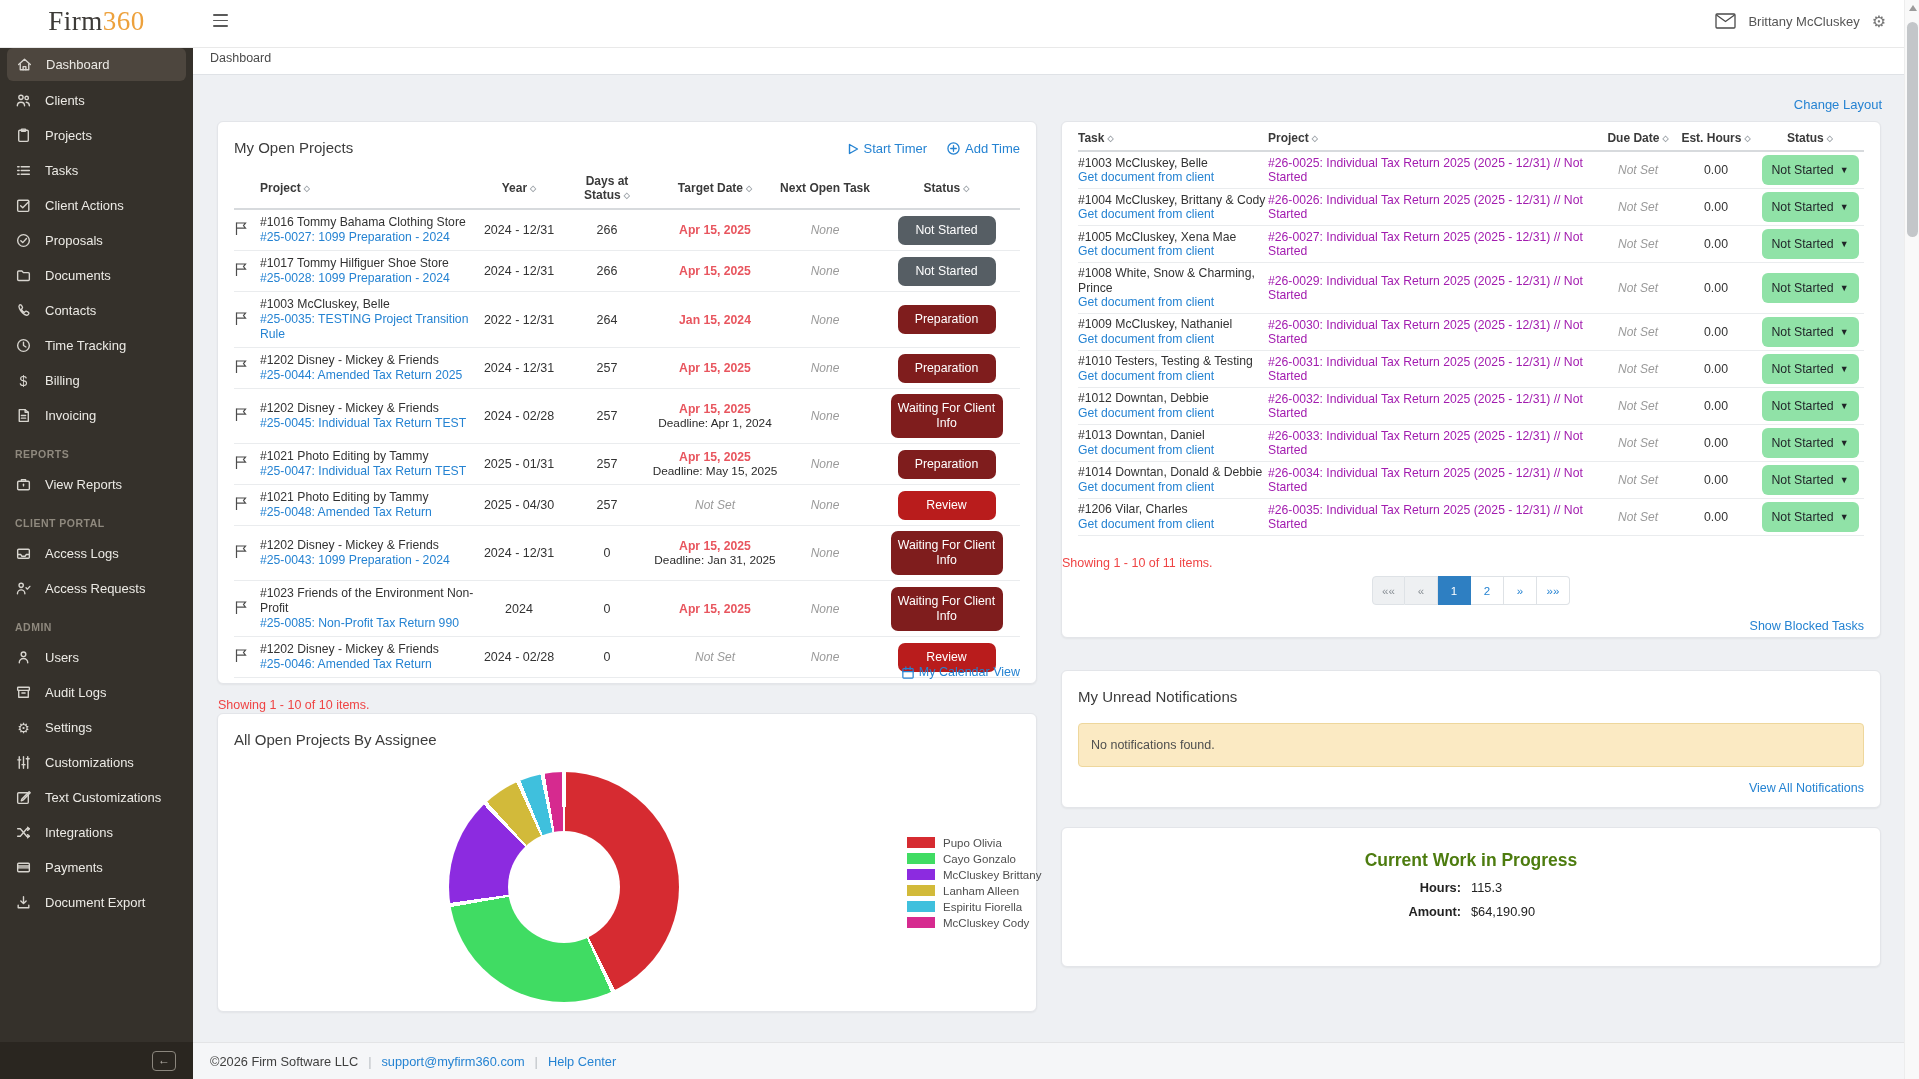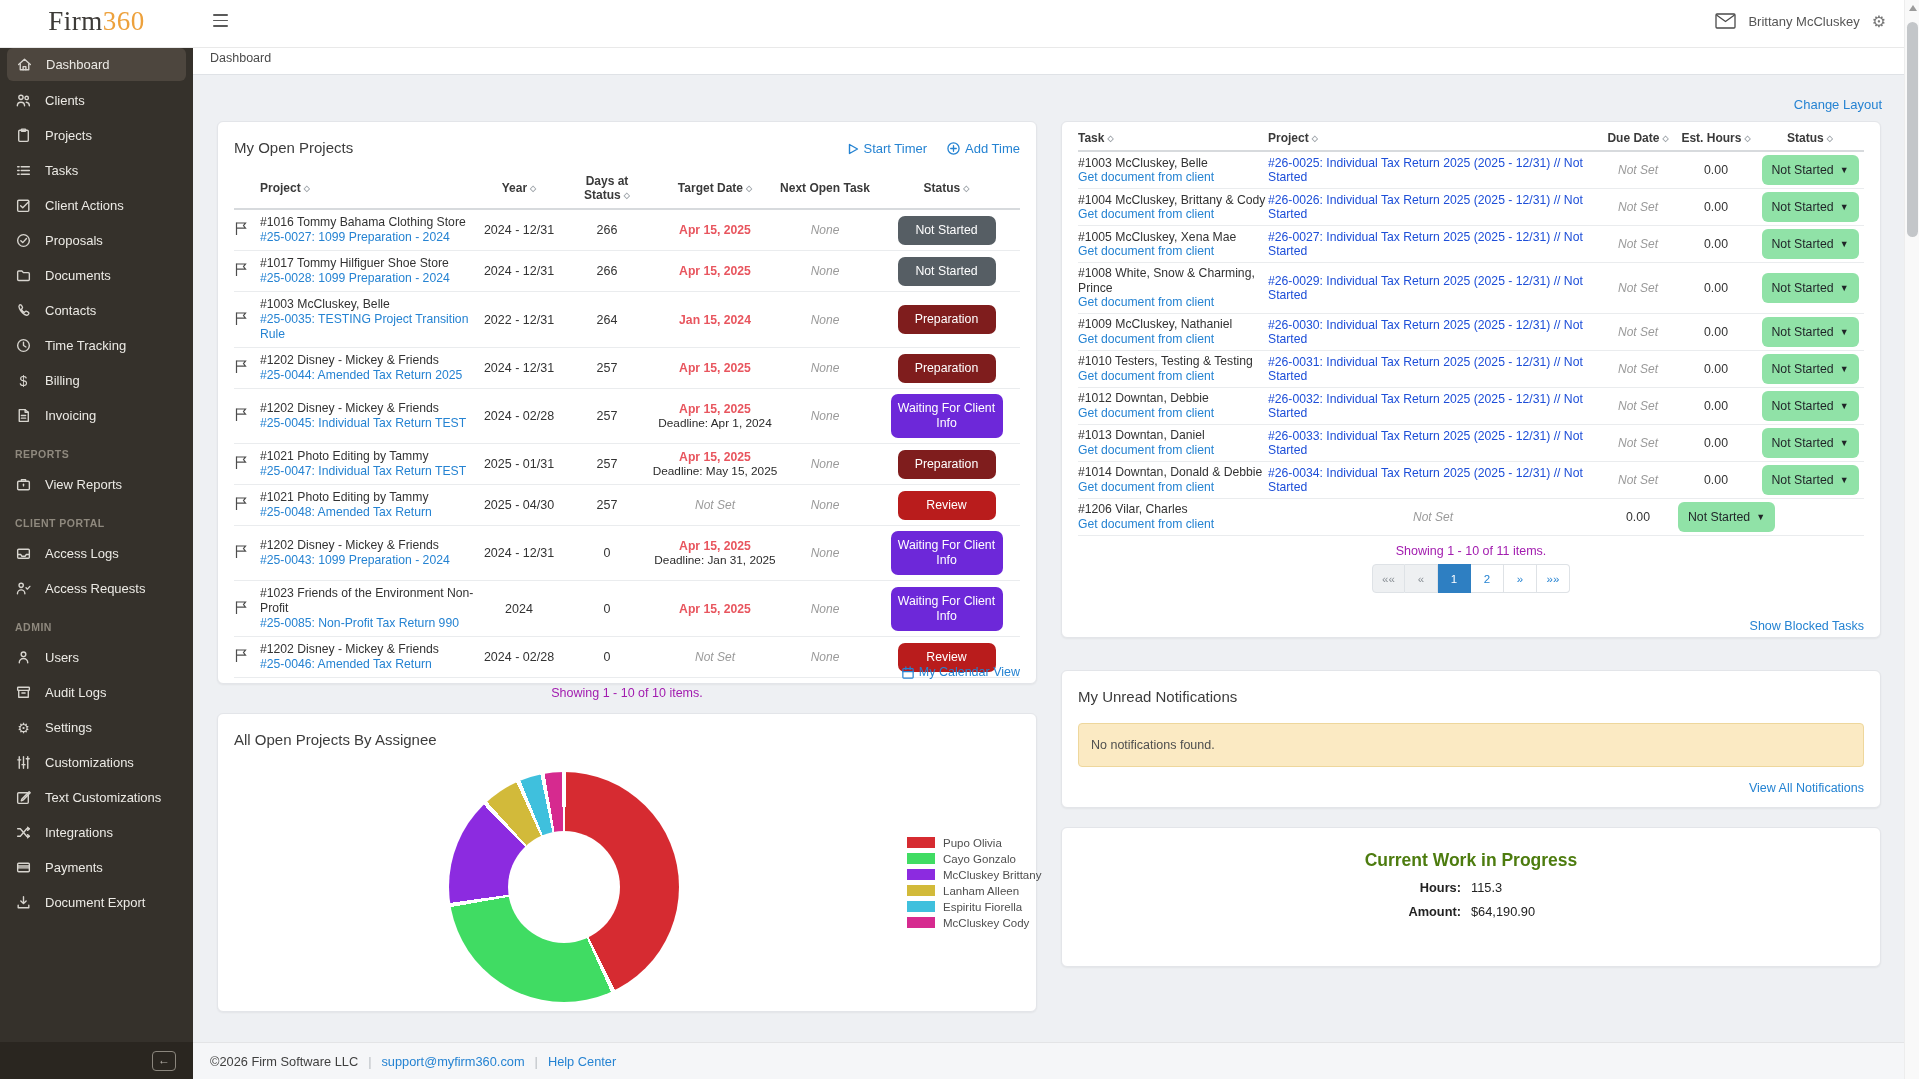--- a/index.html
+++ b/index.html
@@ -55,33 +55,33 @@
   .flagcell svg{width:14px;height:15px;stroke:#4d4d4d;fill:none;stroke-width:1.2;cursor:pointer}
   .pname{color:#333;line-height:15px;font-size:12.2px}
   .plink{color:#2583d2;line-height:15px;font-size:12.2px;display:inline-block;cursor:pointer}
   .cc{text-align:center}
   .red-date{color:#e8555e;font-weight:bold;font-size:12.2px;text-align:center}
   .deadline{color:#2b2b2b;font-size:11.8px;text-align:center}
   .muted-it{color:#9a9a9a;font-style:italic;font-weight:normal;font-size:12px;text-align:center}
   .pill{display:block;margin:0 auto;width:98px;padding:7px 4px;border-radius:7px;color:#fff;font-size:12.3px;line-height:15px;text-align:center;cursor:pointer}
   .st-notstarted{background:#565e64}
   .st-prep{background:#7f1d1d}
-  .st-waiting{background:#6d28d9;width:112px}
+  .st-waiting{background:#7f1d1d;width:112px}
   .st-review{background:#b91c1c}
-  .showing{text-align:center;font-size:12.5px;color:#a21caf;margin-top:8px}
+  .showing{font-size:12.5px;color:#ef4444;margin-top:20px}
   .corner-link{position:absolute;right:16px;bottom:4px;display:flex;align-items:center;gap:5px;font-size:12.5px}
 
   
   .ttable{margin:4px 16px 0}
   .tgrid{display:grid;grid-template-columns:190px 330px 80px 76px 112px;align-items:center}
   .thead{font-size:12px;font-weight:bold;color:#3a3a3a;border-bottom:2px solid #d7dadd;padding:5px 0}
   .trow{border-bottom:1px solid #eaecee;padding:3px 0;font-size:12.3px;min-height:36px}
   .tname{color:#333;line-height:14.5px;font-size:12.2px}
   .tlink{color:#2583d2;line-height:14.5px;font-size:12.2px;display:inline-block;cursor:pointer}
-  .tproj{color:#1d4ed8;font-size:12.2px;padding-right:8px}
+  .tproj{color:#a21caf;font-size:12.2px;padding-right:8px}
   .tpill{display:flex;align-items:center;justify-content:center;gap:6px;margin:0 auto;width:97px;padding:8px 4px;border-radius:6px;
          background:#90e2a7;color:#1f2327;font-size:12.3px;cursor:pointer}
   .tpill .caret{font-size:9px}
   .pager{display:flex;justify-content:center;margin-top:6px}
   .pbtn{min-width:33px;height:29px;line-height:28px;text-align:center;font-size:11.5px;border:1px solid #dee2e6;border-left:none;
         background:#eef0f2;color:#8a9096;cursor:pointer}
   .pbtn:first-child{border-left:1px solid #dee2e6;border-radius:4px 0 0 4px}
   .pbtn:last-child{border-radius:0 4px 4px 0}
   .pbtn.page{background:#fff;color:#2583d2}
   .pbtn.active{background:#2e7fc2;border-color:#2e7fc2;color:#fff}
@@ -658,20 +658,21 @@
             <span class="cc">0.00</span>
             <span>
               <span class="tpill">
                 <span>Not Started</span>
                 <span class="caret">▼</span>
               </span>
             </span>
           </div>
           <div class="tgrid trow">
             <span><div class="tname">#1206 Vilar, Charles</div><a class="tlink">Get document from client</a></span>
+            <span class="tproj">#26-0035: Individual Tax Return 2025 (2025 - 12/31) // Not Started</span>
             <span class="muted-it">Not Set</span>
             <span class="cc">0.00</span>
             <span>
               <span class="tpill">
                 <span>Not Started</span>
                 <span class="caret">▼</span>
               </span>
             </span>
           </div>
         </div>

